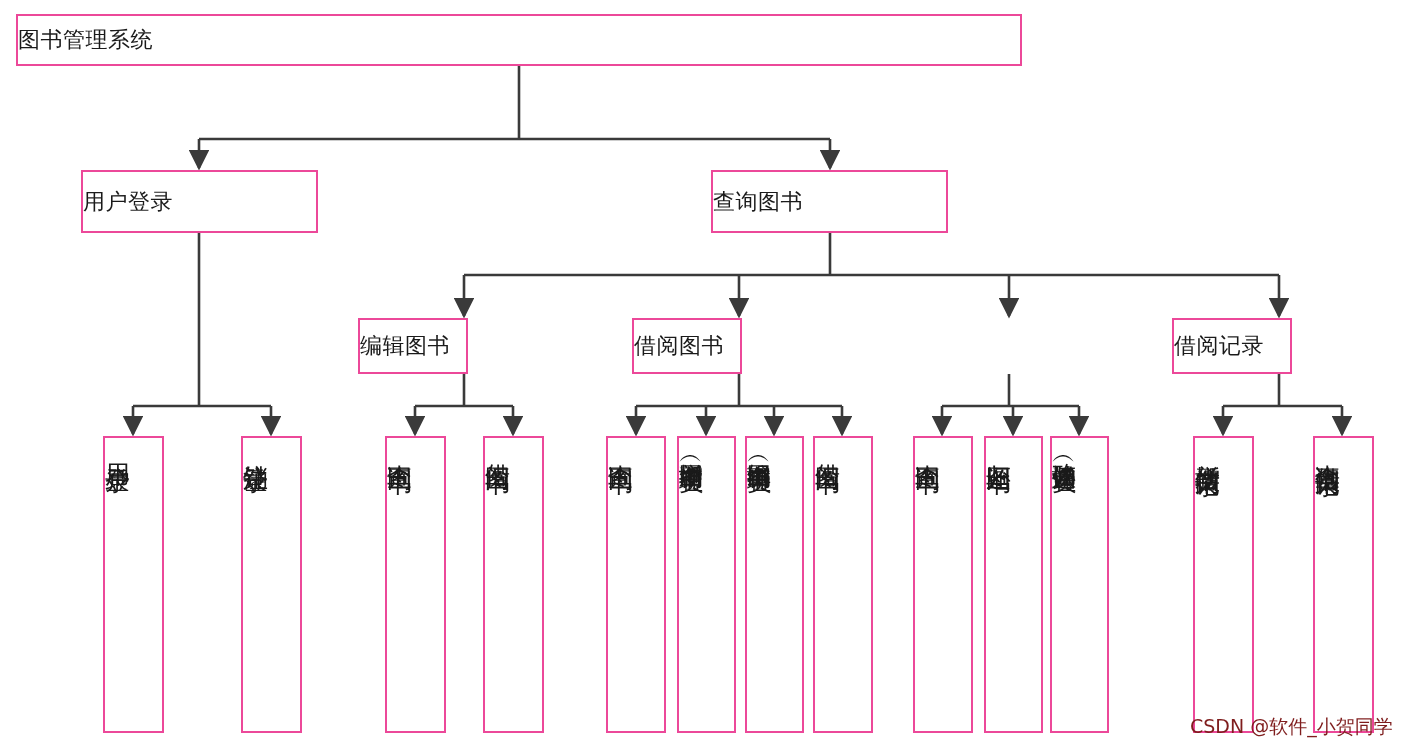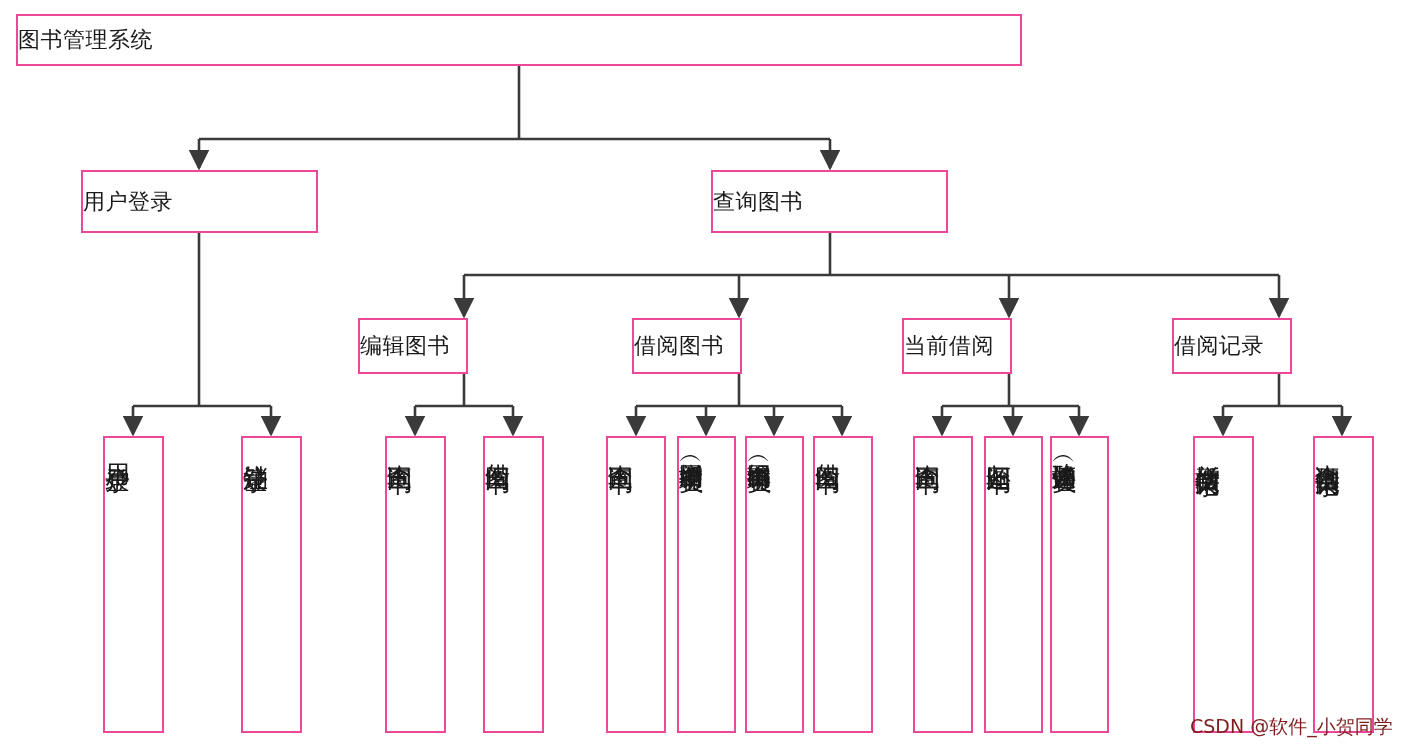--- a/index.html
+++ b/index.html
@@ -144,23 +144,20 @@
   </div>
 
   <div class="node horiz" style="left:358px; top:318px; width:110px; height:56px;">
     <span class="label">编辑图书</span>
   </div>
 
   <div class="node horiz" style="left:632px; top:318px; width:110px; height:56px;">
     <span class="label">借阅图书</span>
   </div>
 
-  <div class="node horiz" style="left:902px; top:318px; width:110px; height:56px;">
-    <span class="label">当前借阅</span>
-  </div>
 
   <div class="node horiz" style="left:1172px; top:318px; width:120px; height:56px;">
     <span class="label">借阅记录</span>
   </div>
 
   <div class="node vert" style="left:103px; top:436px; width:61px; height:297px;">
     <span class="label">用户登录</span>
   </div>
 
   <div class="node vert" style="left:241px; top:436px; width:61px; height:297px;">

